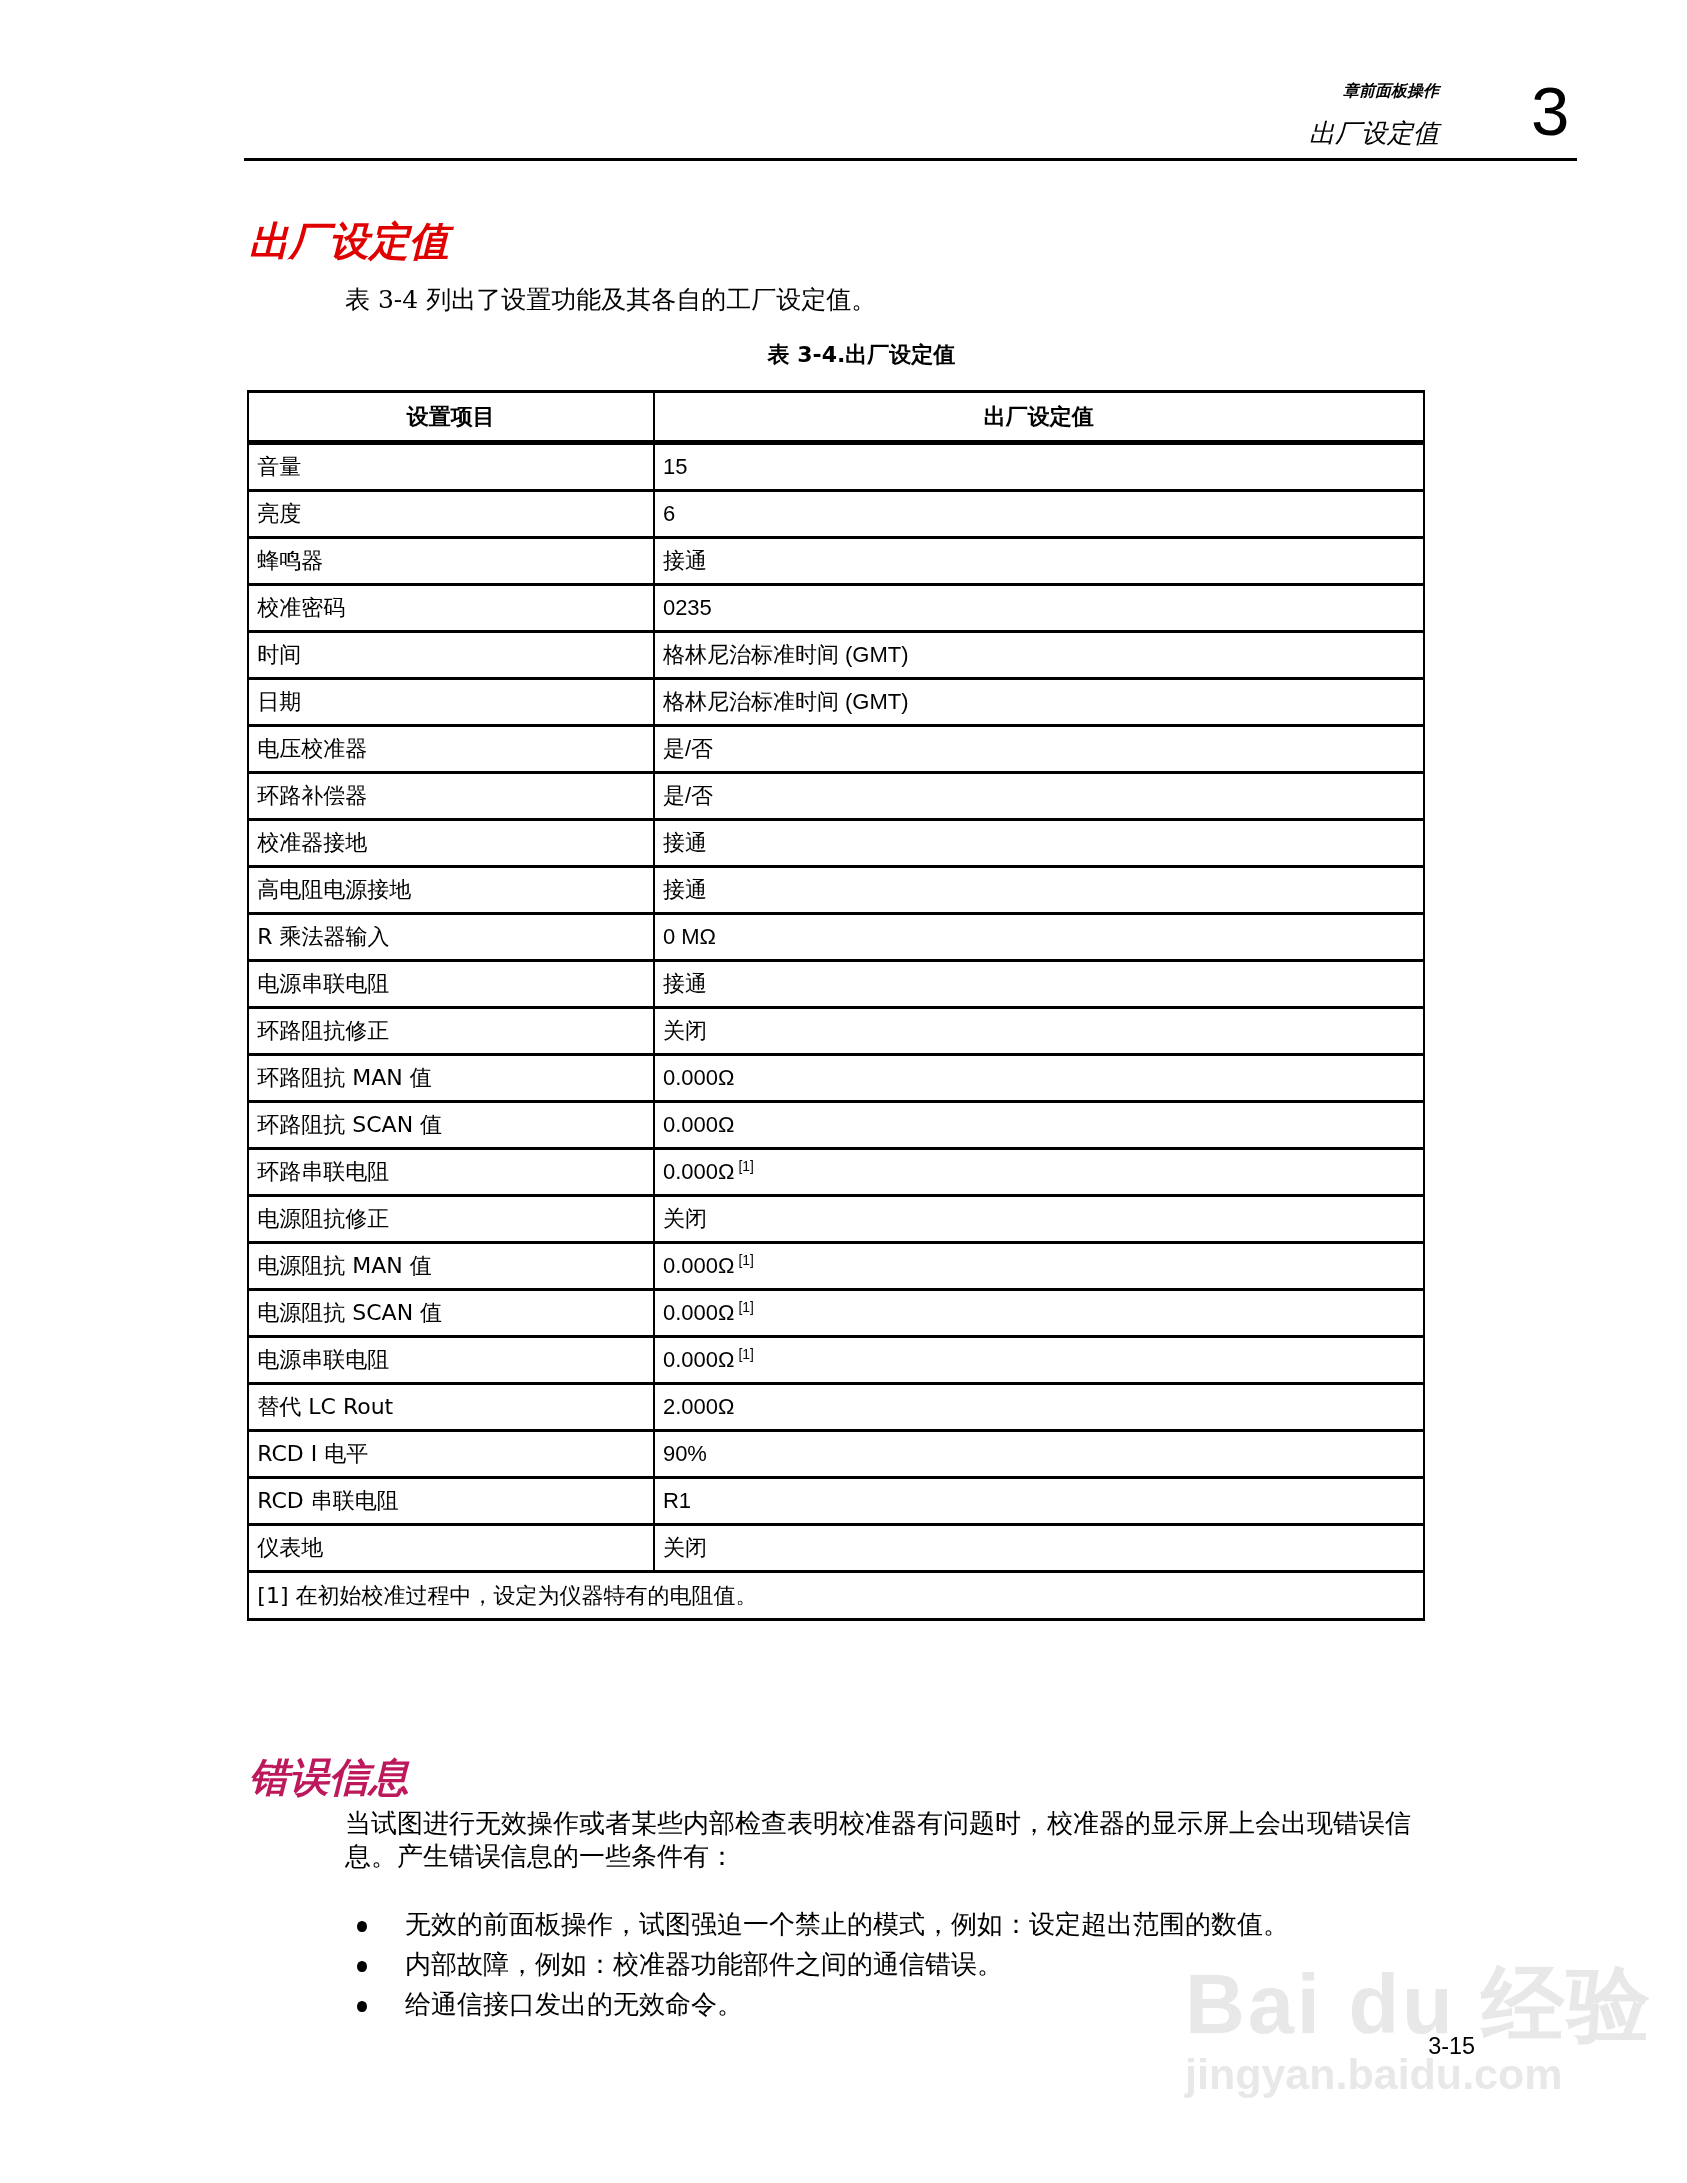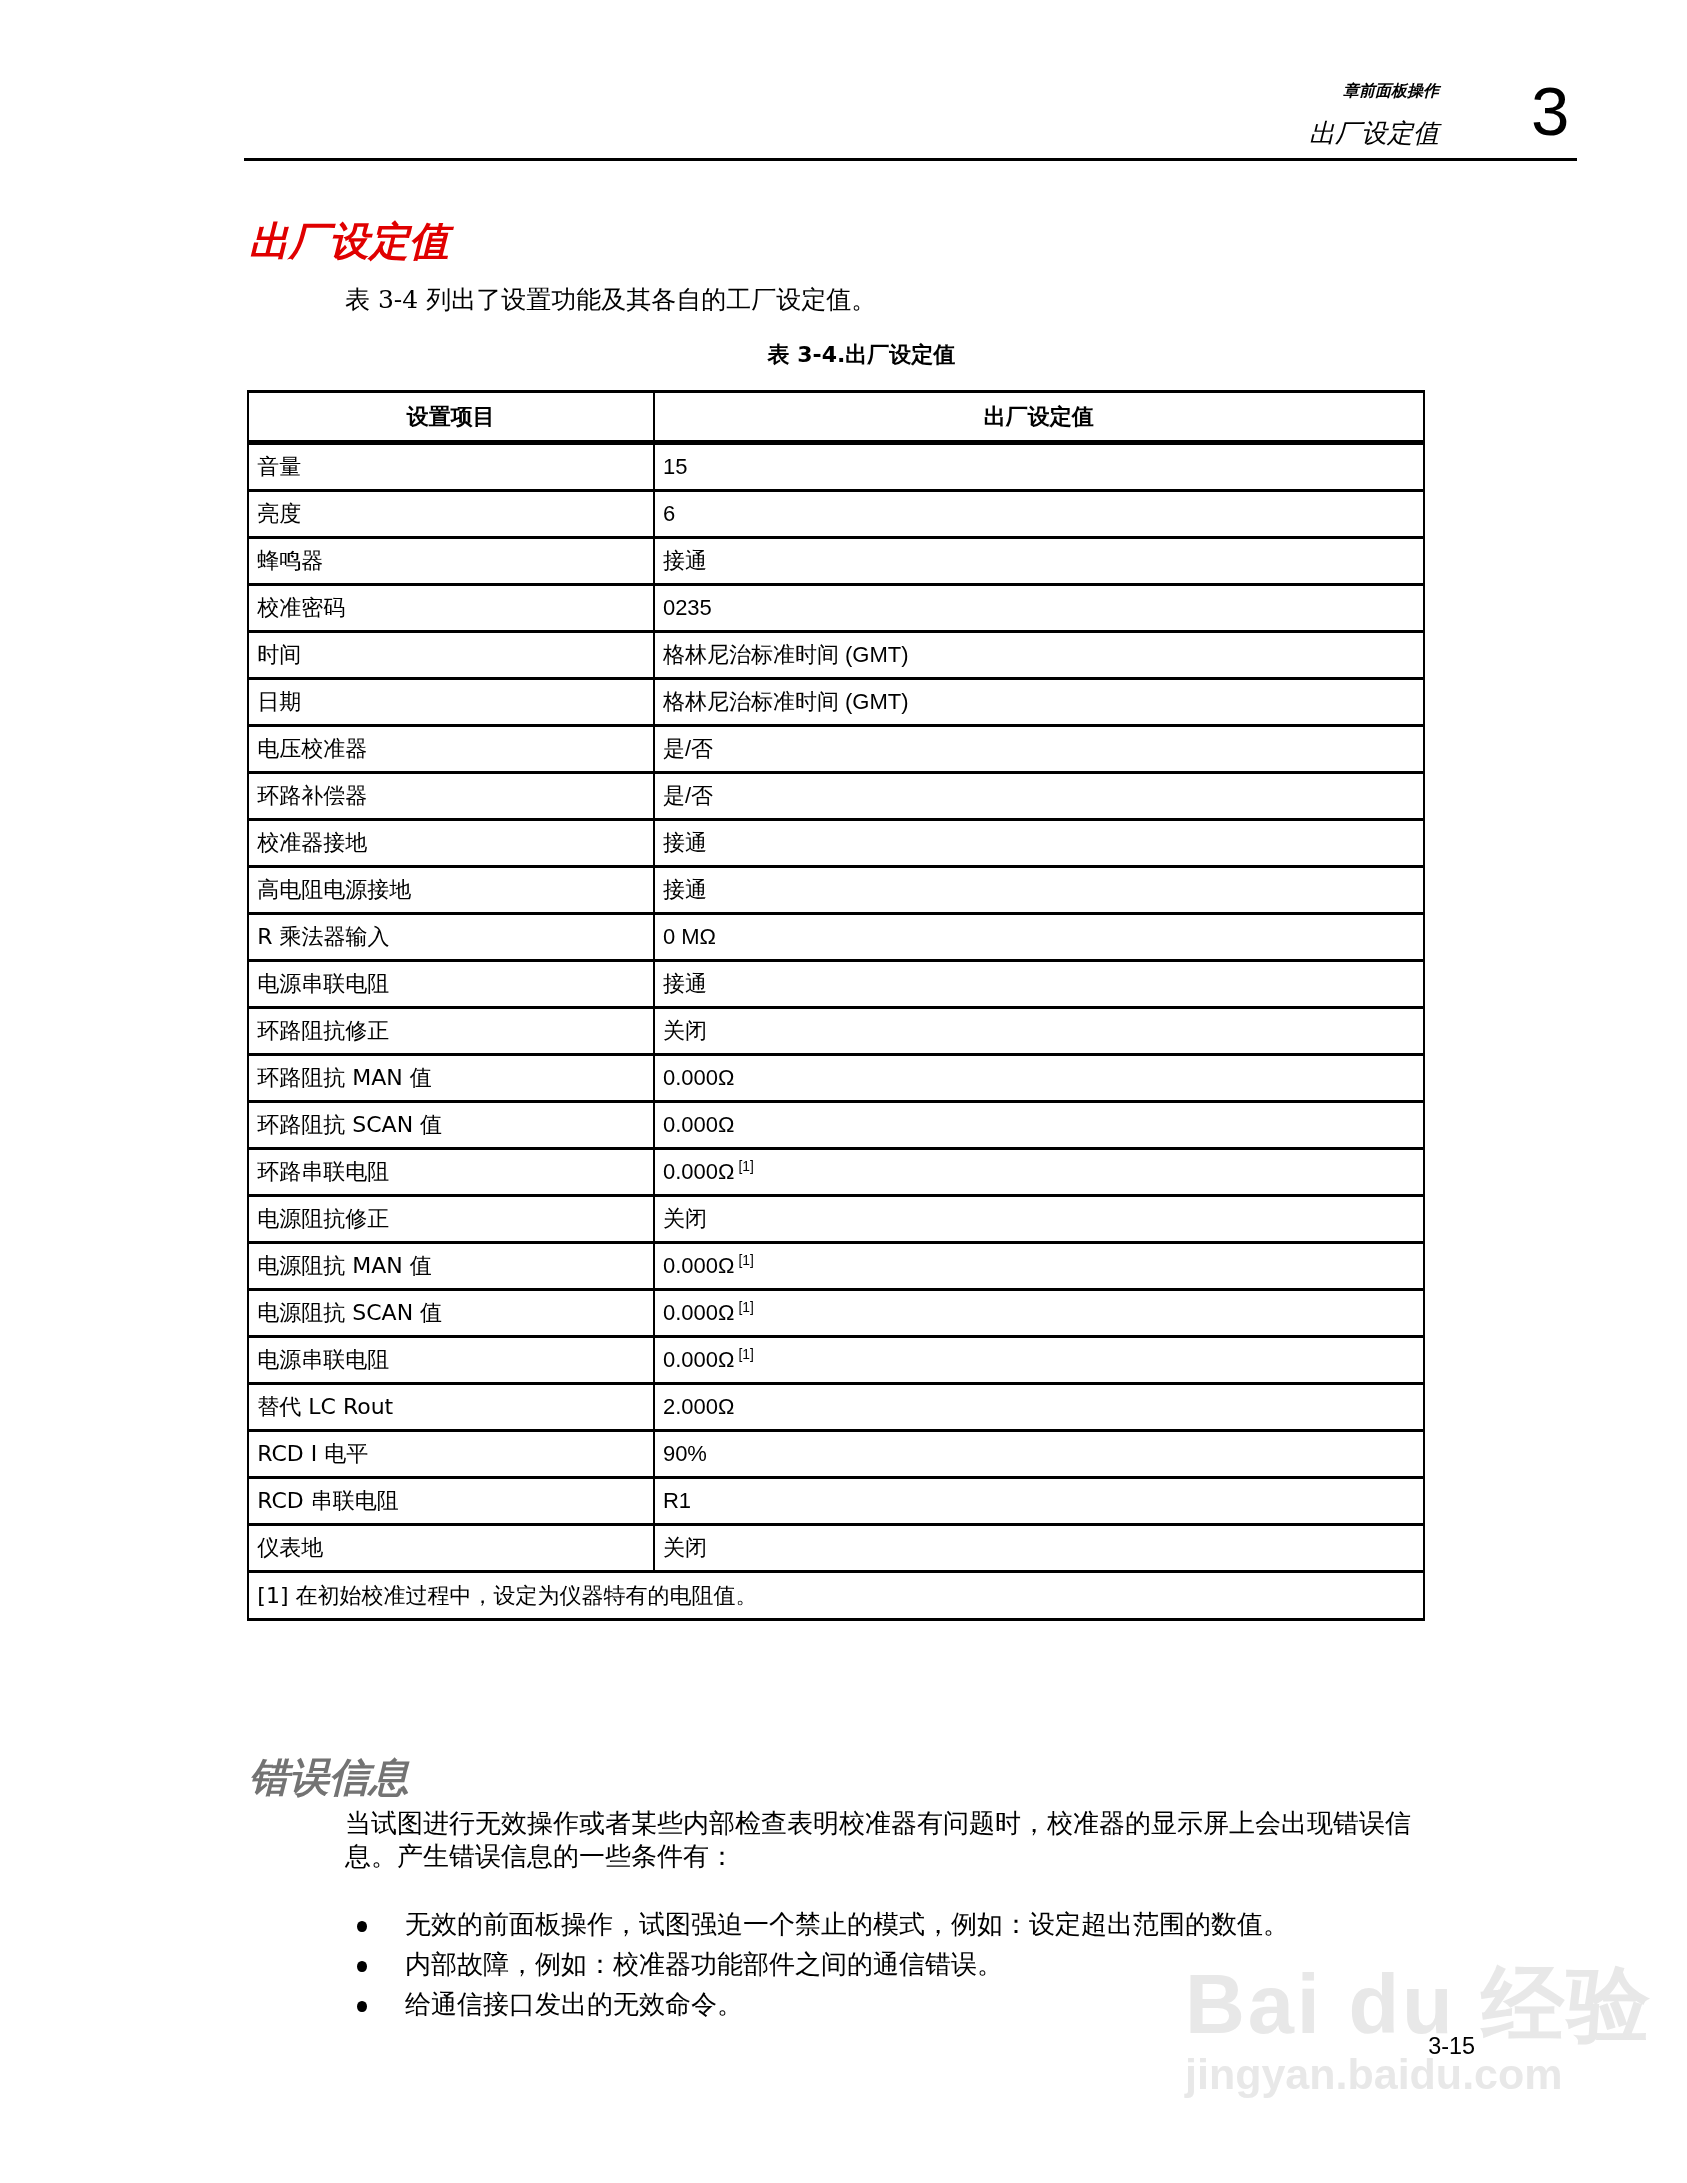--- a/index.html
+++ b/index.html
@@ -13,21 +13,21 @@
   .intro{left:345px;top:283px;font-size:25px;font-family:"DejaVu Serif",serif;white-space:nowrap;}
   .caption{left:0;width:1687px;top:340px;text-align:center;font-size:22px;font-weight:bold;padding-left:18px;}
   table.t{position:absolute;left:247px;top:390px;width:1178px;border-collapse:collapse;font-size:22px;}
   table.t td, table.t th{border-left:2.1px solid #000;border-right:2.1px solid #000;border-top:3.4px solid #000;border-bottom:3.4px solid #000;height:44px;padding:0 8.3px;text-align:left;font-weight:normal;vertical-align:middle;}
   table.t th{text-align:center;font-weight:bold;height:47px;}
   table.t thead th{border-bottom:5.5px solid #000;}
   table.t td.c1{width:387px;}
   table.t td.cn{font-family:"Liberation Sans",sans-serif;}
   table.t td sup{font-size:13.8px;margin-left:4.1px;}
   table.t td.note{height:45px;}
-  .sec2{left:249px;top:1750px;font-size:40px;font-style:italic;font-weight:bold;color:#737373;white-space:nowrap;}
+  .sec2{left:249px;top:1750px;font-size:40px;font-style:italic;font-weight:bold;color:#be185d;white-space:nowrap;}
   .para{left:345px;top:1807px;width:1089px;font-size:26px;line-height:33px;font-family:"DejaVu Serif",serif;}
   ul.bul{position:absolute;left:345px;top:1892px;margin:12px;padding:0;list-style:none;font-size:26px;font-family:"DejaVu Serif",serif;}
   ul.bul li{height:40px;line-height:40px;position:relative;padding-left:48px;white-space:nowrap;}
   ul.bul li .dot{position:absolute;left:0;top:16.5px;width:9.6px;height:11px;border-radius:50%;background:#000;}
   .pgnum{right:212px;top:2033px;font-size:23.4px;font-family:"Liberation Sans",sans-serif;}
   .wm{left:1185px;top:1950px;color:#e8e8e8;font-family:"Liberation Sans",sans-serif;font-weight:bold;margin-top:13px;}
   .wm .logo{font-size:83px;letter-spacing:2.8px;line-height:1;}
   .wm .url{font-size:43px;margin-top:4.1px;}
 </style>
 </head>

